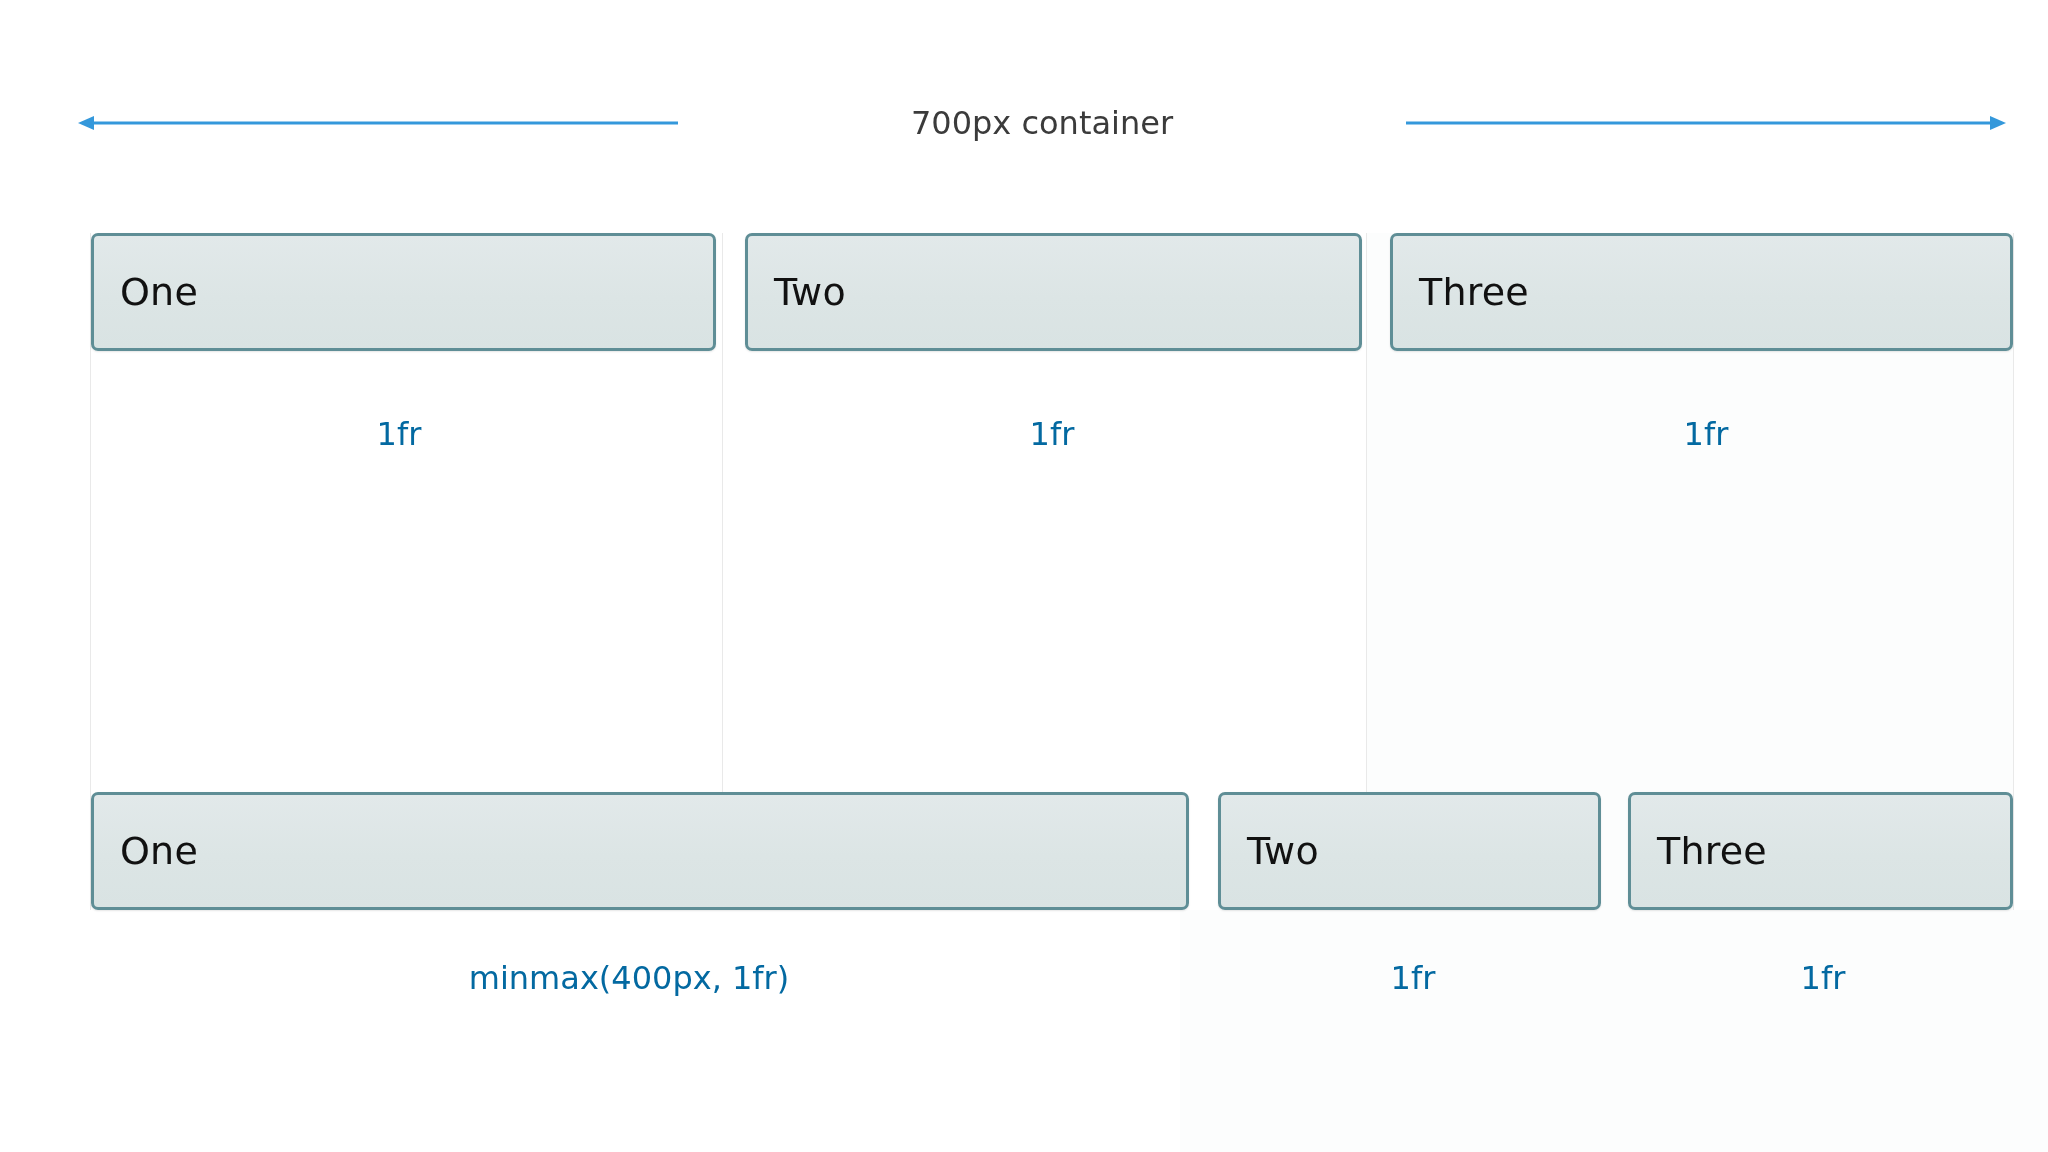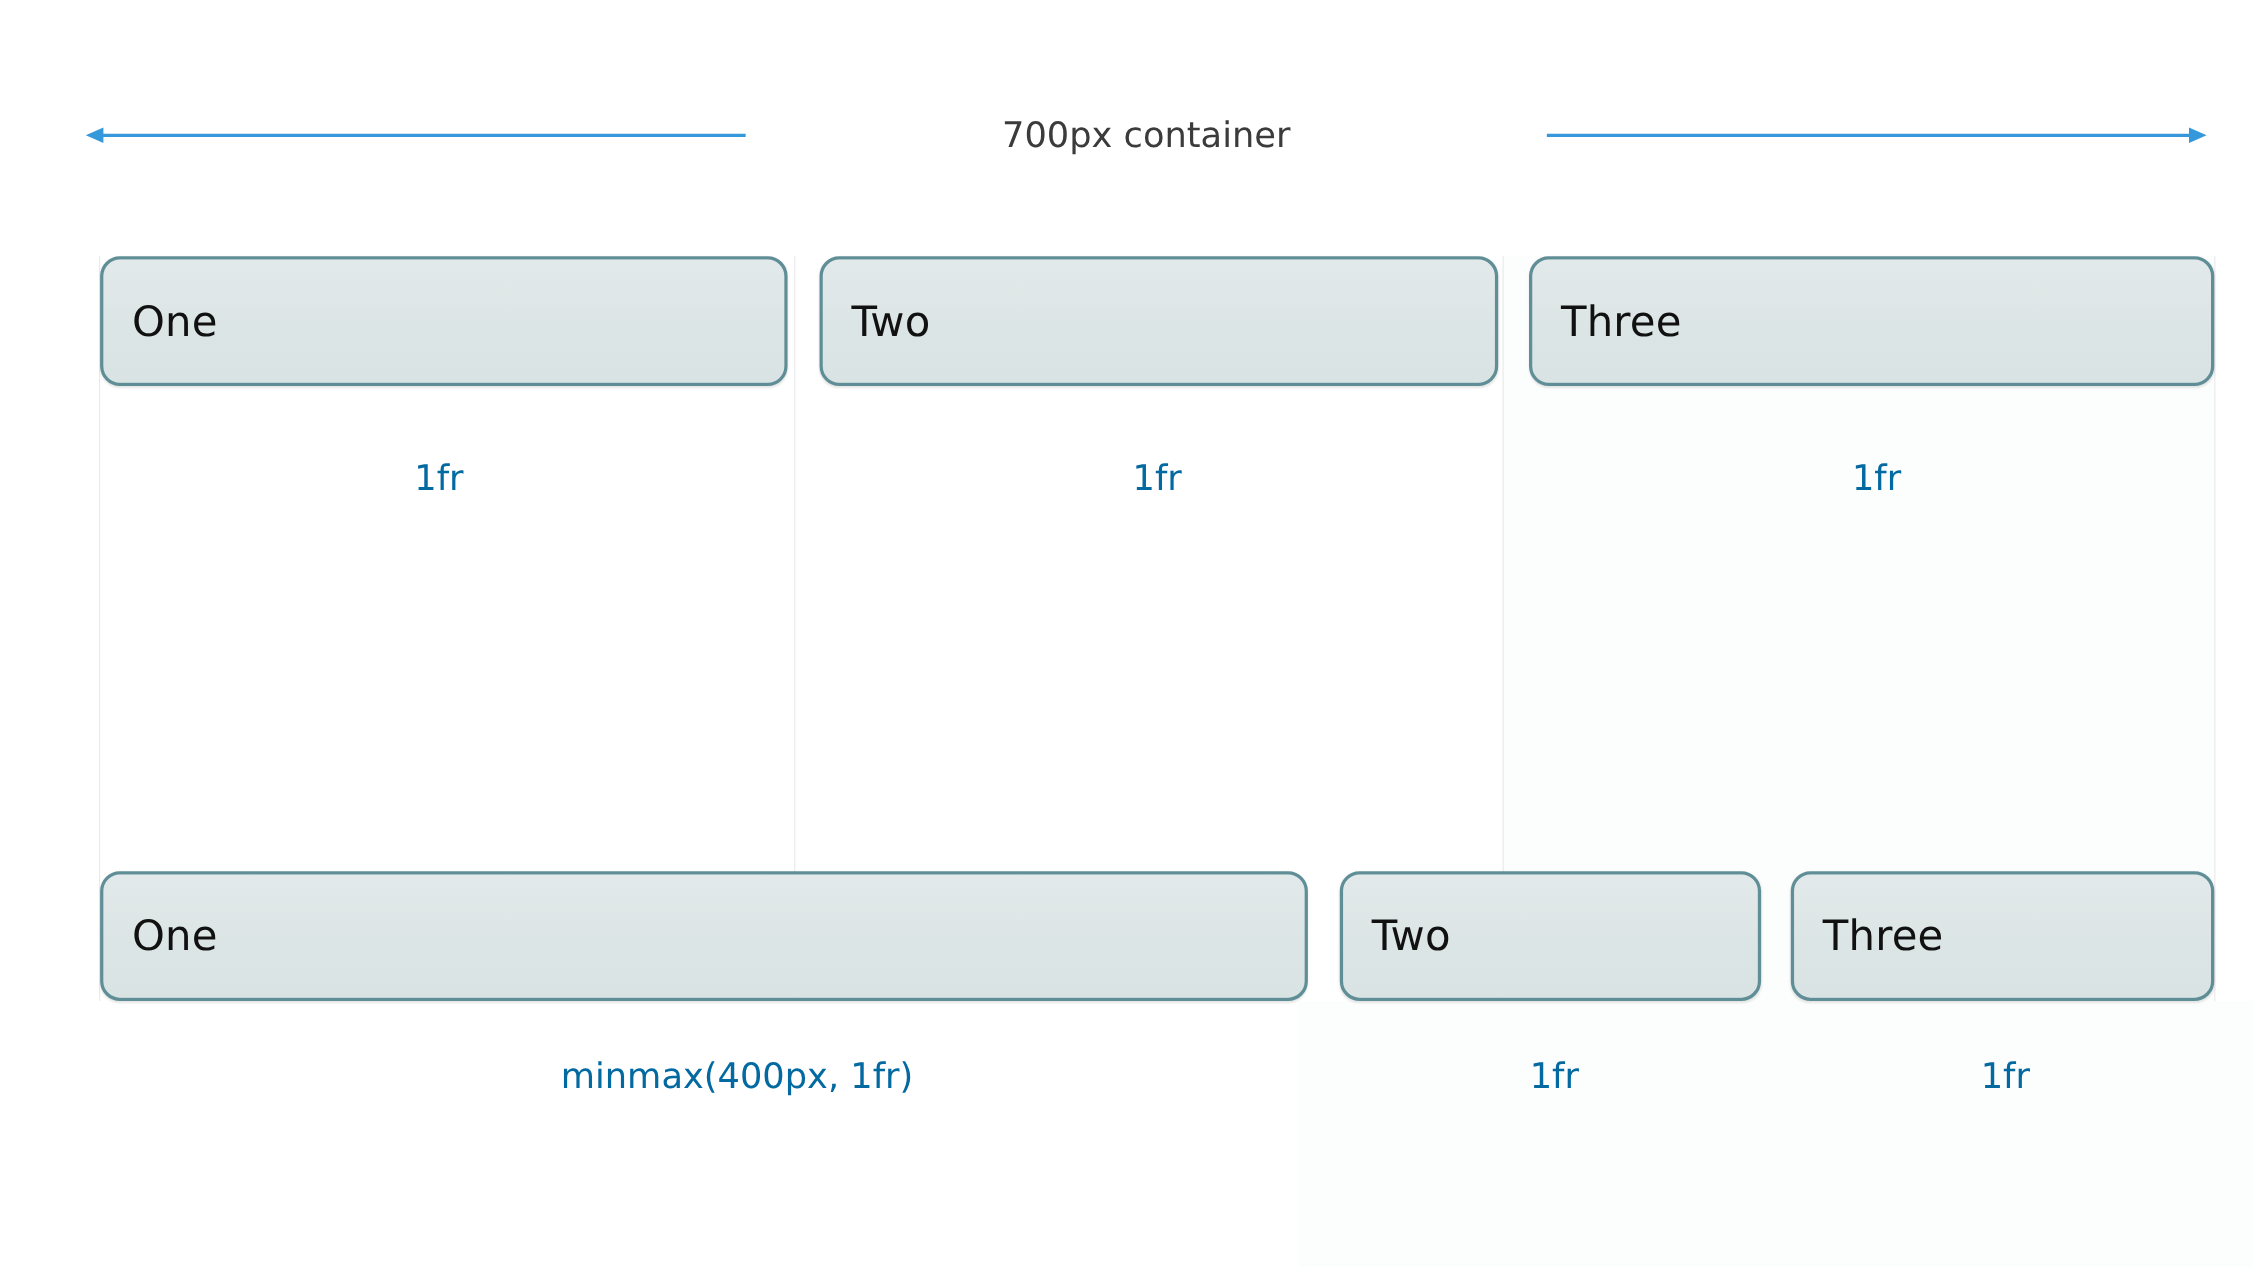--- a/index.html
+++ b/index.html
@@ -60,21 +60,21 @@
     position: absolute;
     background: #fcfdfd;
   }
 
   
   .track-box {
     position: absolute;
     box-sizing: border-box;
     background: linear-gradient(180deg, #e2e9ea 0%, #dce5e5 55%, #d9e3e3 100%);
     border: 3px solid #5f8e96;
-    border-radius: 18px;
+    border-radius: 7px;
     box-shadow: 0 1px 2px rgba(0,0,0,0.10);
     display: flex;
     align-items: center;
   }
   .track-box .box-label {
     font-size: 38px;
     color: #111111;
     padding-left: 26px;
     line-height: 1;
     letter-spacing: 0.2px;
@@ -138,18 +138,18 @@
       <div class="track-caption" style="left: 1678px; top: 418px;">1fr</div>
       <div class="track-box" style="left: 63px; top: 792px; width: 1098px; height: 118px;">
         <span class="box-label">One</span>
       </div>
       <div class="track-box" style="left: 1190px; top: 792px; width: 383px; height: 118px;">
         <span class="box-label">Two</span>
       </div>
       <div class="track-box" style="left: 1600px; top: 792px; width: 385px; height: 118px;">
         <span class="box-label">Three</span>
       </div>
-      <div class="track-caption" style="left: 642px; top: 962px;">minmax(400px, 1fr)</div>
+      <div class="track-caption" style="left: 601px; top: 962px;">minmax(400px, 1fr)</div>
       <div class="track-caption" style="left: 1385px; top: 962px;">1fr</div>
       <div class="track-caption" style="left: 1795px; top: 962px;">1fr</div>
     </div>
 
 </div>
 
 </body></html>

